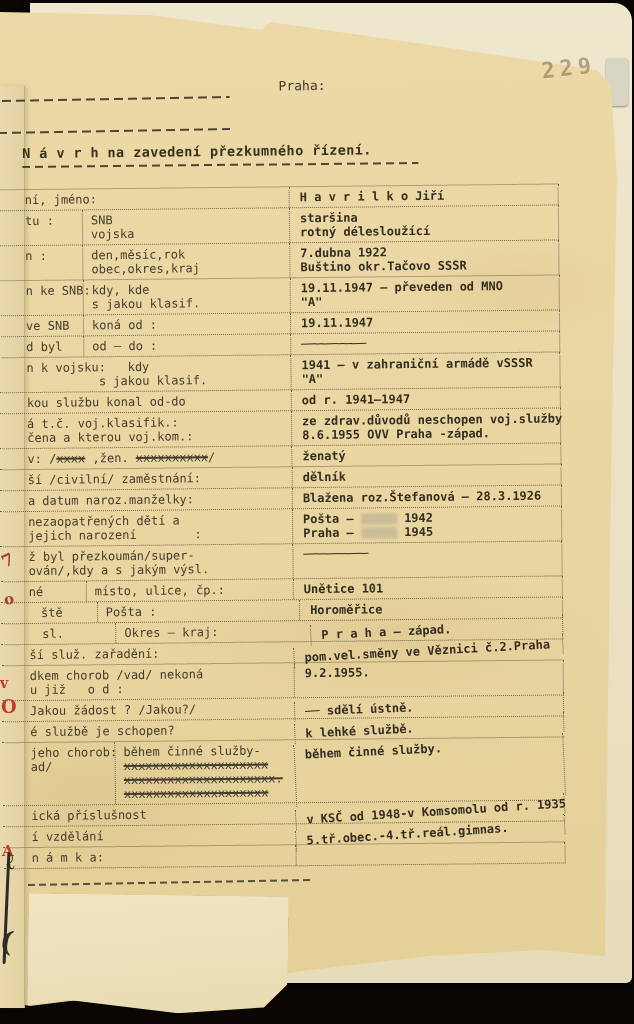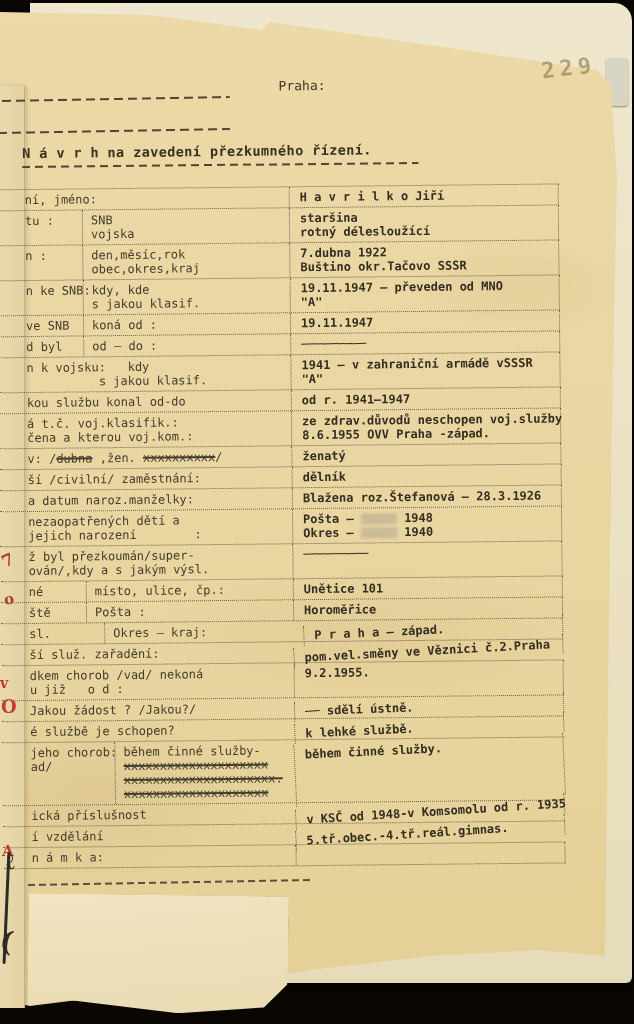--- a/index.html
+++ b/index.html
@@ -196,21 +196,21 @@
           <span class="ln">á t.č. voj.klasifik.:</span>
           <span class="ln">čena a kterou voj.kom.:</span>
         </div>
         <div class="cell value" style="width: 270px;">
           <span class="ln">ze zdrav.důvodů neschopen voj.služby</span>
           <span class="ln">8.6.1955 OVV Praha -západ.</span>
         </div>
       </div>
       <div class="row" style="min-height: 20px;">
         <div class="cell label" style="width: 292px;">
-          <span class="ln"><b>v: /</b><b class="struck">dubna</b><b> ,žen. </b><b class="struck">xxxxxxxxxx</b><b>/</b></span>
+          <span class="ln"><b>v: /</b><b class="struck">xxxx</b><b> ,žen. </b><b class="struck">xxxxxxxxxx</b><b>/</b></span>
         </div>
         <div class="cell value" style="width: 270px;">
           <span class="ln">ženatý</span>
         </div>
       </div>
       <div class="row" style="min-height: 20px;">
         <div class="cell label" style="width: 292px;">
           <span class="ln">ší /civilní/ zaměstnání:</span>
         </div>
         <div class="cell value" style="width: 270px;">
@@ -224,22 +224,22 @@
         <div class="cell value" style="width: 270px;">
           <span class="ln">Blažena roz.Štefanová – 28.3.1926</span>
         </div>
       </div>
       <div class="row" style="min-height: 34px;">
         <div class="cell label" style="width: 292px;">
           <span class="ln">nezaopatřených dětí a</span>
           <span class="ln">jejich narození        :</span>
         </div>
         <div class="cell value" style="width: 270px;">
-          <span class="ln"><b>Pošta – </b><i class="redact"></i><b> 1948</b></span>
-          <span class="ln"><b>Okres – </b><i class="redact"></i><b> 1940</b></span>
+          <span class="ln"><b>Pošta – </b><i class="redact"></i><b> 1942</b></span>
+          <span class="ln"><b>Praha – </b><i class="redact"></i><b> 1945</b></span>
         </div>
       </div>
       <div class="row" style="min-height: 34px;">
         <div class="cell label" style="width: 292px;">
           <span class="ln">ž byl přezkoumán/super-</span>
           <span class="ln">ován/,kdy a s jakým výsl.</span>
         </div>
         <div class="cell value" style="width: 270px;">
           <span class="ln">─────────</span>
         </div>
@@ -249,32 +249,32 @@
           <span class="ln">né</span>
         </div>
         <div class="cell mid" style="width: 207px;">
           <span class="ln">místo, ulice, čp.:</span>
         </div>
         <div class="cell value" style="width: 270px;">
           <span class="ln">Unětice 101</span>
         </div>
       </div>
       <div class="row" style="min-height: 20px;">
-        <div class="cell label" style="width: 85px;">
+        <div class="cell label" style="width: 85px; margin-left: 12px;">
           <span class="ln">ště</span>
         </div>
         <div class="cell mid" style="width: 207px;">
           <span class="ln">Pošta :</span>
         </div>
         <div class="cell value" style="width: 270px;">
           <span class="ln">Horoměřice</span>
         </div>
       </div>
       <div class="row" style="min-height: 20px;">
-        <div class="cell label" style="width: 106px;">
+        <div class="cell label" style="width: 106px; margin-left: 13px;">
           <span class="ln">sl.</span>
         </div>
         <div class="cell mid" style="width: 207px;">
           <span class="ln">Okres – kraj:</span>
         </div>
         <div class="cell value" style="width: 270px; transform: rotate(-2deg);">
           <span class="ln">P r a h a – západ.</span>
         </div>
       </div>
       <div class="row" style="min-height: 20px;">

